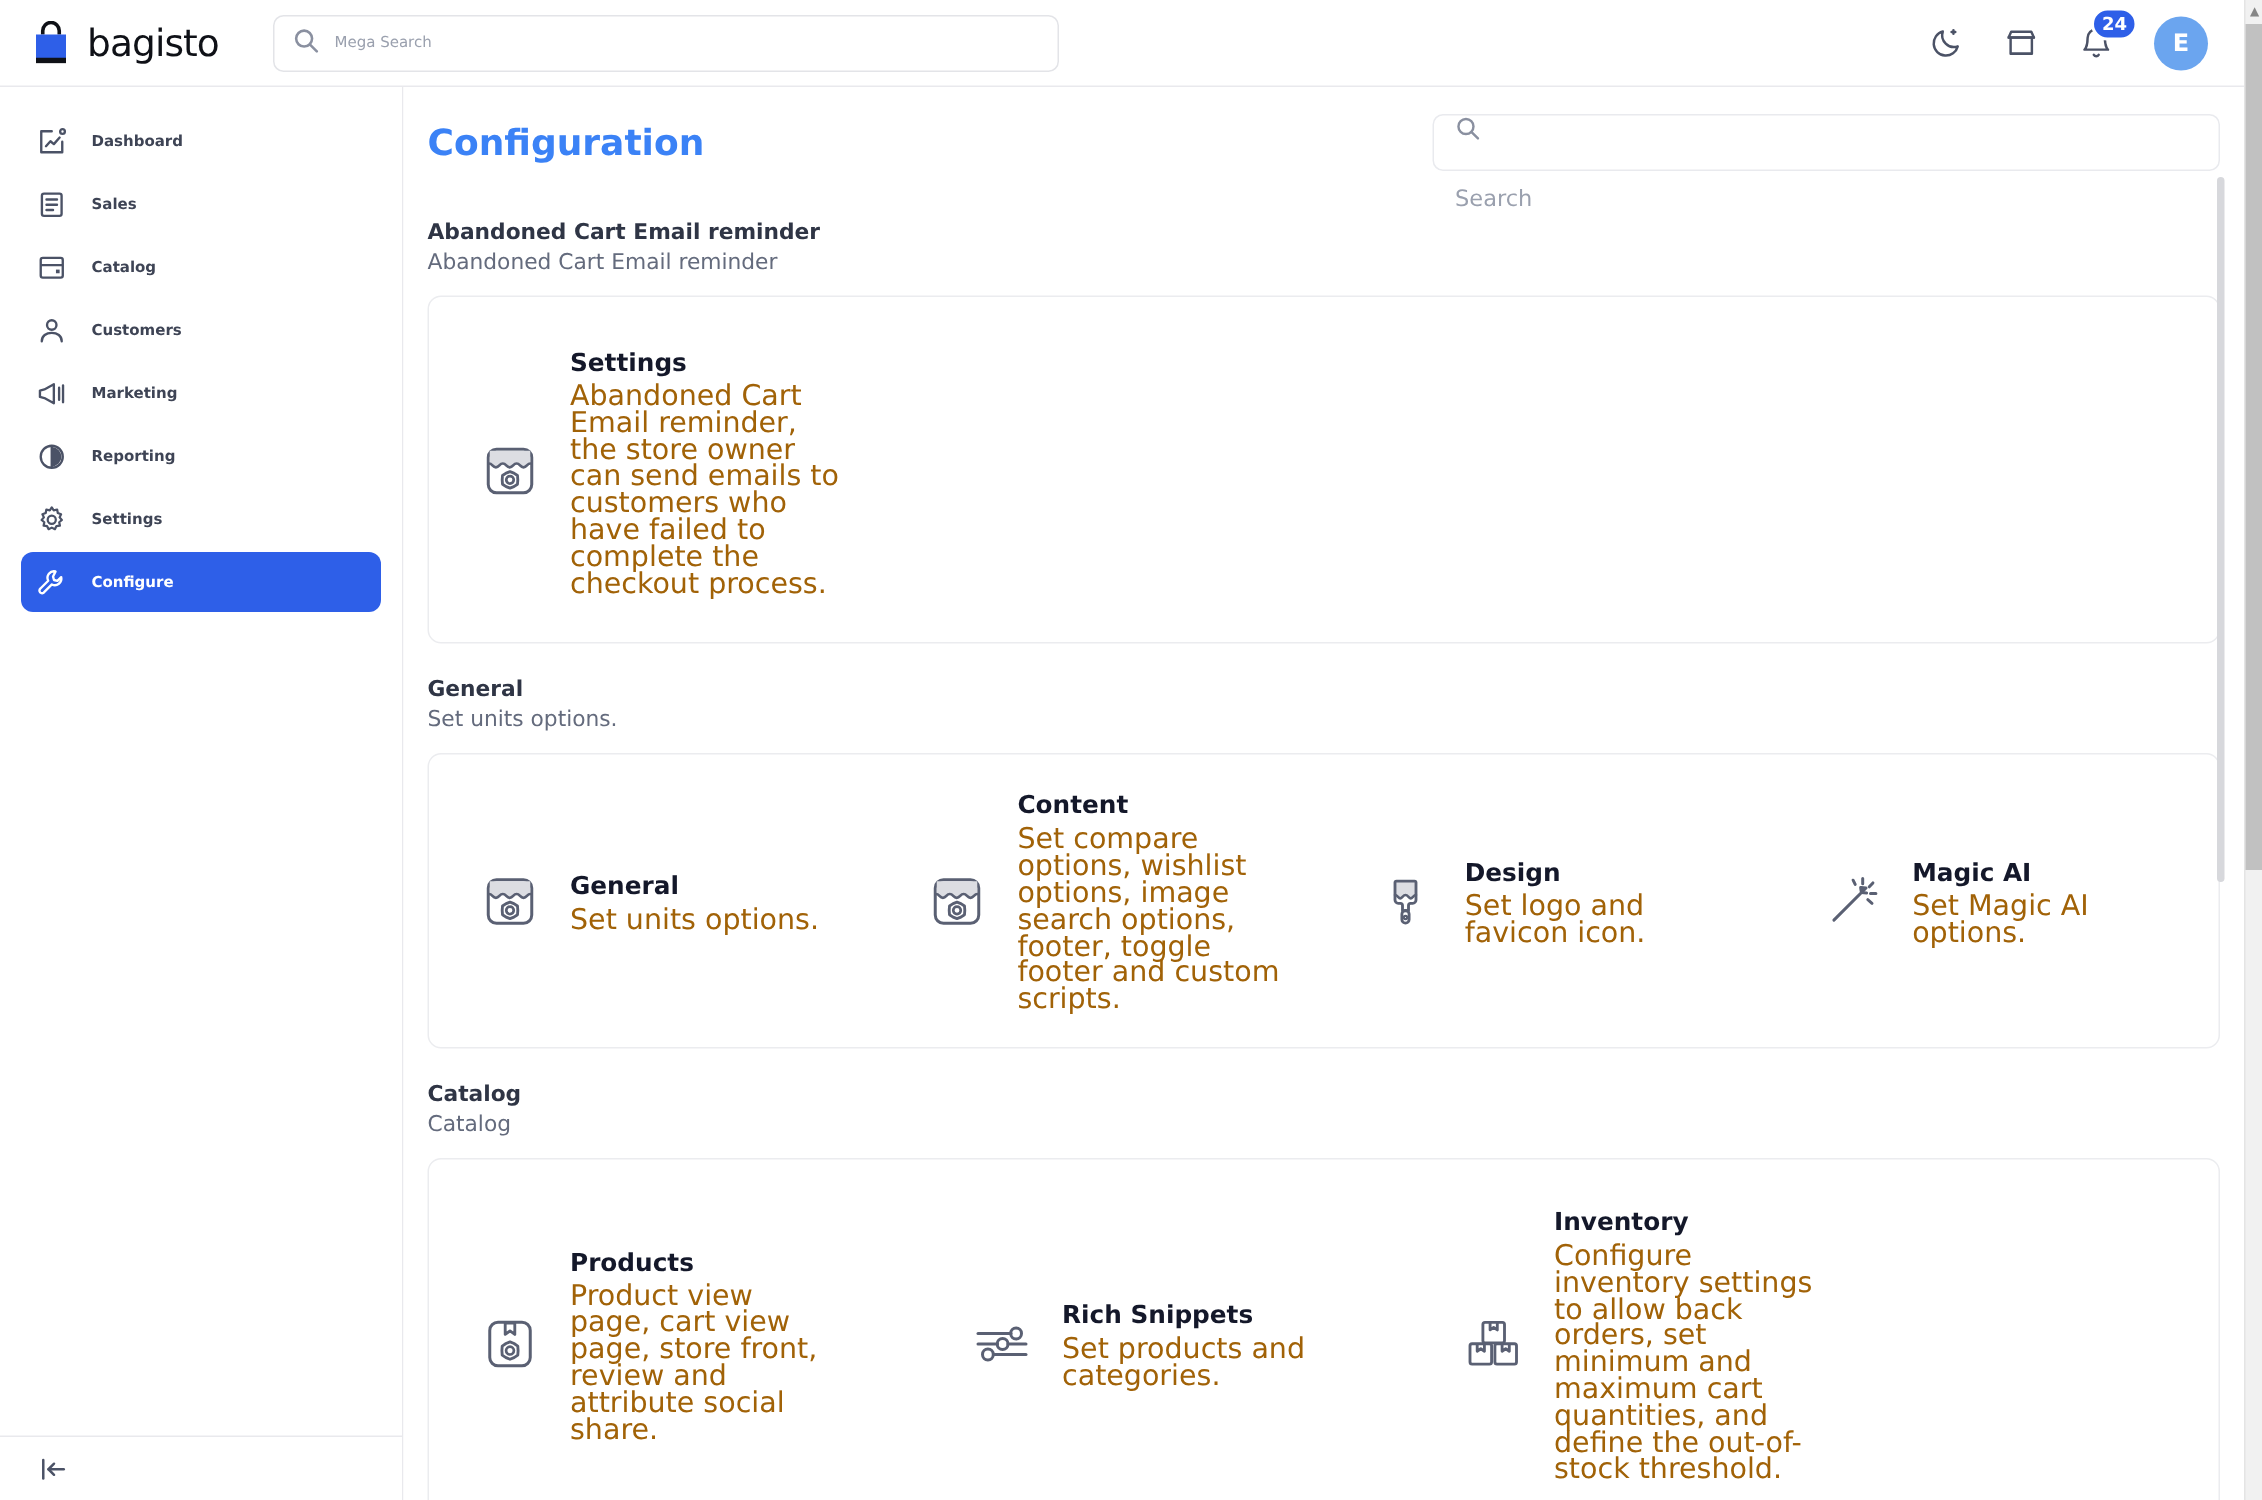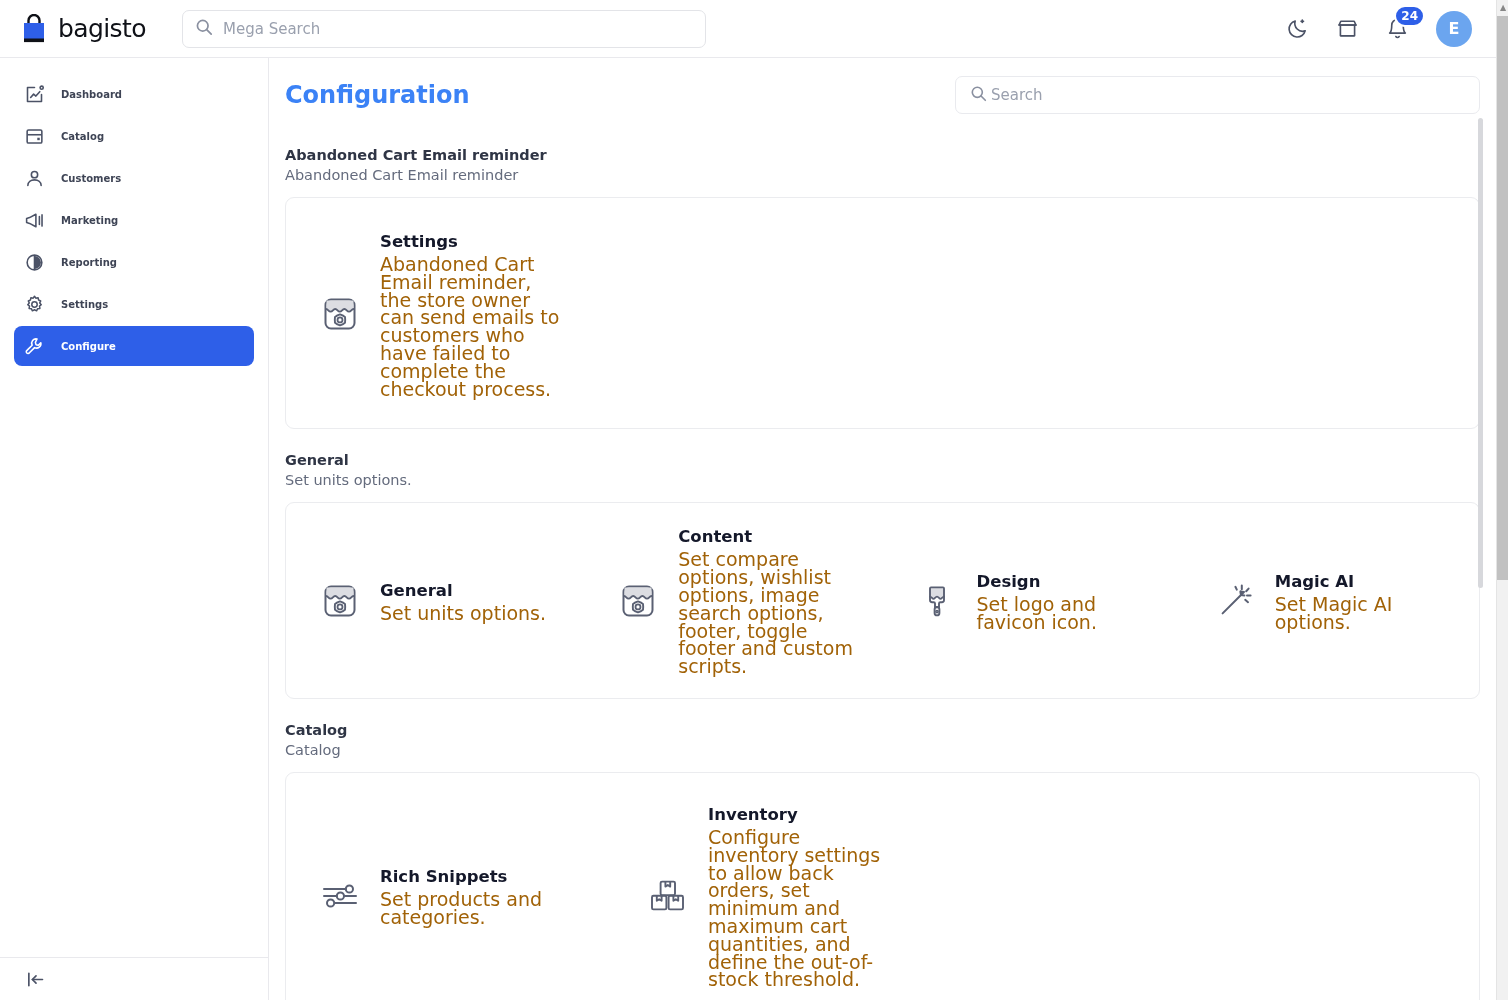--- a/index.html
+++ b/index.html
@@ -20,21 +20,21 @@
   .brand-mark { position: relative; width: 28px; height: 30px; }
   .brand-text {
     font-size: 25px; font-weight: 400; letter-spacing: -0.6px; color: #0f1117;
   }
   .mega-search {
     position: relative; margin-left: 36px; width: 524px; height: 38px;
     border: 1px solid #e3e4e8; border-radius: 7px; background: #fff;
     display: flex; align-items: center; padding: 0 12px; gap: 10px;
   }
   .mega-search input {
-    border: 0; outline: 0; font-size: 15px; color: #3b4152;
+    border: 0; outline: 0; font-size: 10px; color: #3b4152;
     font-family: inherit; width: 100%; background: transparent;
   }
   .mega-search input::placeholder { color: #9aa0ae; }
   .topbar-right {
     margin-left: auto; display: flex; align-items: center; gap: 24px;
     padding-right: 8px;
   }
   .icon-btn {
     width: 26px; height: 26px; display: flex; align-items: center;
     justify-content: flex-start; color: #4b5266; position: relative;
@@ -82,21 +82,21 @@
     position: absolute; top: 58px; left: 269px; width: 1227px; height: 942px;
     background: #ffffff; overflow: hidden; padding: 0 16px 0 16px;
   }
   .main-head {
     display: flex; align-items: center; justify-content: space-between;
     padding: 18px 0 10px 0;
   }
   .page-title { font-size: 24px; font-weight: 700; color: #3b82f6; }
   .page-search {
     width: 525px; height: 38px; border: 1px solid #e9eaee; border-radius: 7px;
-    display: flex; align-items: center; gap: 4px; padding: 0 14px; background: #fff;
+    display: flex; gap: 25px; padding: 0 14px; background: #fff; flex-direction: column;
   }
   .page-search input {
     border: 0; outline: 0; font-size: 15px; color: #3b4152;
     font-family: inherit; width: 100%; background: transparent;
   }
   .page-search input::placeholder { color: #9aa0ae; }
 
   .section { margin-top: 21px; }
   .section:first-of-type { margin-top: 15px; }
   .section-title { font-size: 14.5px; font-weight: 700; color: #2f3545; line-height: 20px; }
@@ -204,20 +204,29 @@
     <span class="nav-ico">
       <svg width="21" height="21" viewBox="0 0 24 24" fill="none" stroke="currentColor" stroke-width="1.8" stroke-linecap="round" stroke-linejoin="round">
         <path d="M20 12v8H4V4h8"></path>
           <path d="M7.6 15.4l3.4-3.8 2.6 2.2 4.4-5"></path>
           <circle cx="20.2" cy="4.2" r="1.8"></circle>
       </svg>
     </span>
     <span>Dashboard</span>
   </div>
 
+  <div class="nav-item">
+    <span class="nav-ico">
+      <svg width="21" height="21" viewBox="0 0 24 24" fill="none" stroke="currentColor" stroke-width="1.8" stroke-linecap="round" stroke-linejoin="round">
+        <rect x="4.5" y="3.5" width="15" height="17" rx="1.6"></rect>
+        <path d="M8 8h8M8 12h8M8 16h5"></path>
+      </svg>
+    </span>
+    <span>Sales</span>
+  </div>
 
   <div class="nav-item">
     <span class="nav-ico">
       <svg width="21" height="21" viewBox="0 0 24 24" fill="none" stroke="currentColor" stroke-width="1.8" stroke-linejoin="round">
         <rect x="3.6" y="4.5" width="16.8" height="15" rx="1.6"></rect>
         <path d="M3.6 10h16.8"></path>
           <rect x="15.2" y="13.4" width="2.8" height="2.8" fill="currentColor" stroke="none"></rect>
       </svg>
     </span>
     <span>Catalog</span>
@@ -390,20 +399,34 @@
         </div>
       </div>
     </div>
   </div>
 
   <div class="section">
     <div class="section-title">Catalog</div>
     <div class="section-desc">Catalog</div>
     <div class="section-card" style="padding:30px 0;">
 
+      <div class="item center">
+        <span class="item-ico">
+          <svg width="48" height="48" viewBox="0 0 48 48" fill="none">
+            <rect x="10.5" y="9.5" width="27" height="29" rx="5.5" stroke="#5a6073" stroke-width="2"></rect>
+            <path d="M20.8 10v7.6l3.2-2.3 3.2 2.3V10z" fill="#fff" stroke="#5a6073" stroke-width="1.9" stroke-linejoin="round"></path>
+            <path d="M24 22.6l2.7 1.1 2.5 1.7.2 3-.2 3-2.5 1.7-2.7 1.1-2.7-1.1-2.5-1.7-.2-3 .2-3 2.5-1.7z" stroke="#5a6073" stroke-width="1.9" stroke-linejoin="round"></path>
+            <circle cx="24" cy="28.4" r="2.6" stroke="#5a6073" stroke-width="1.8"></circle>
+          </svg>
+        </span>
+        <div class="item-body">
+          <div class="item-title">Products</div>
+          <div class="item-desc">Product view page, cart view page, store front, review and attribute social share.</div>
+        </div>
+      </div>
 
       <div class="item center">
         <span class="item-ico">
           <svg width="48" height="48" viewBox="0 0 48 48" fill="none" stroke="#5a6073" stroke-width="2" stroke-linecap="round">
             <path d="M8 17h22"></path>
               <circle cx="33.4" cy="17" r="3.6"></circle>
             <path d="M8 24h13"></path>
               <circle cx="24.4" cy="24" r="3.6"></circle>
               <path d="M28 24h12"></path>
             <path d="M19 31h21"></path>

